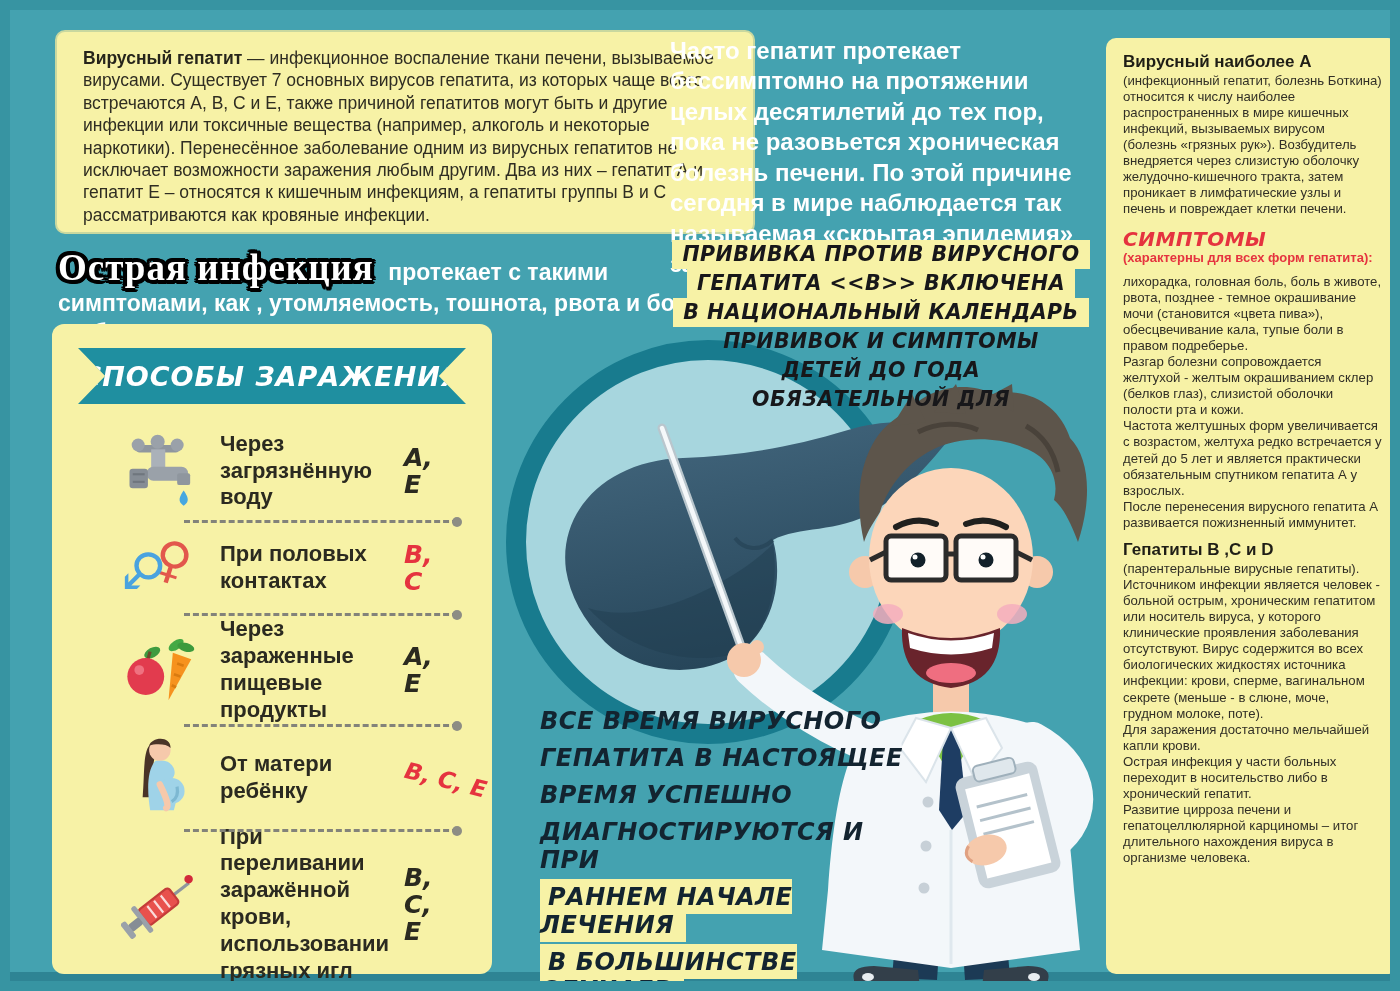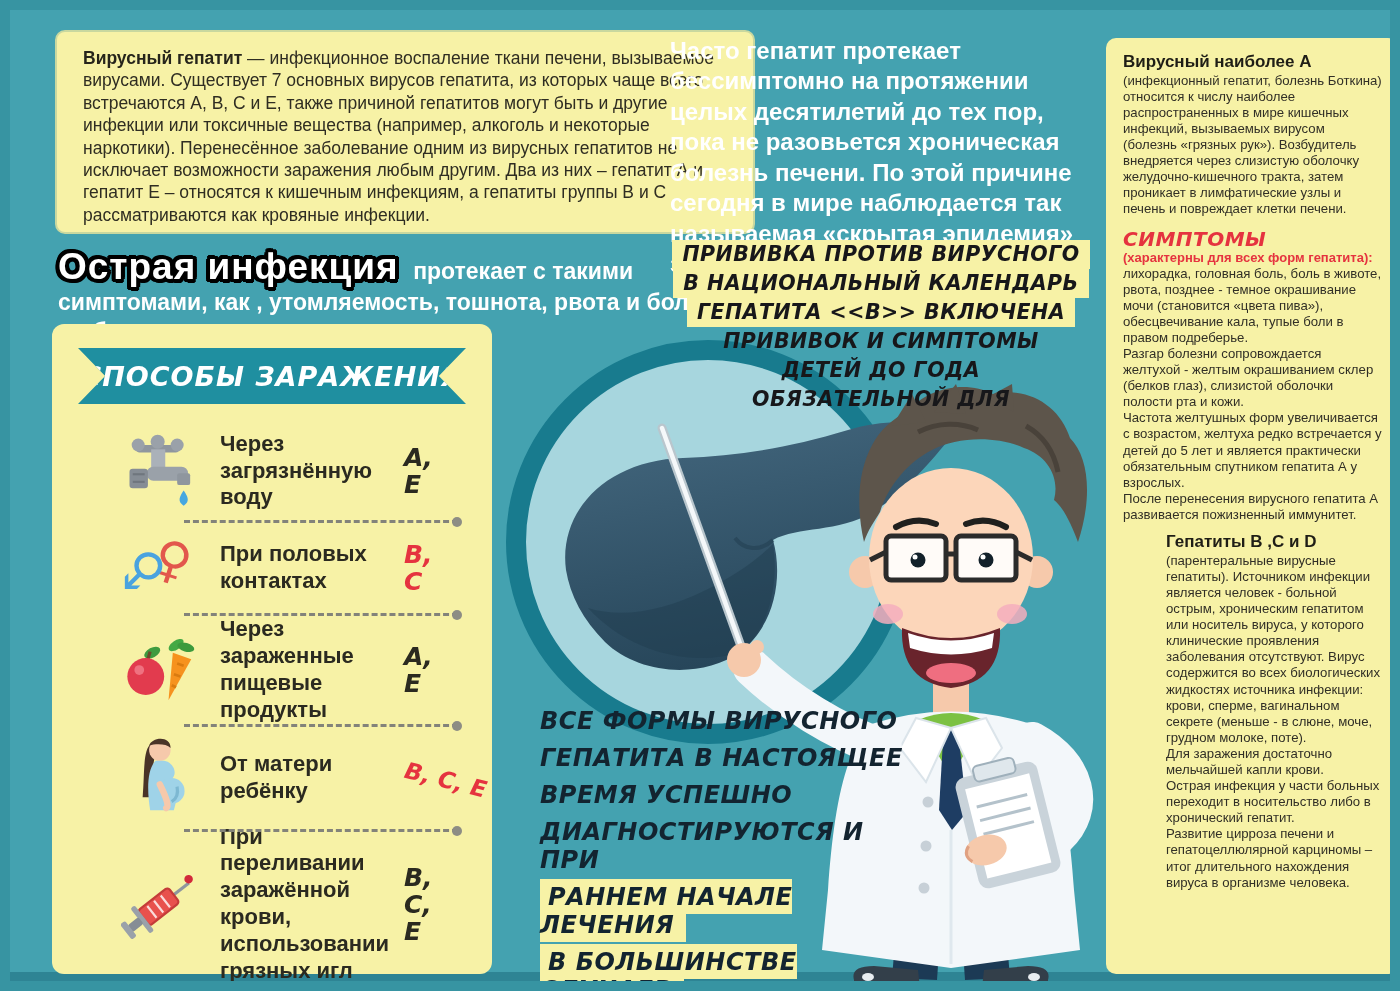--- a/index.html
+++ b/index.html
@@ -22,21 +22,21 @@
     position:absolute;left:45px;top:20px;width:700px;height:204px;
     background:var(--panel-yellow);border-radius:10px;border:2px solid #c9d89f;
     padding:15px 24px 12px 26px;z-index:2;
   }
   .intro-text{font-size:17.5px;line-height:1.28;color:var(--dark-text);font-weight:500;}
   .intro-text b{font-weight:bold;color:#26251b;}
 
   
   .acute-line{position:absolute;left:48px;top:236px;width:650px;z-index:2;color:var(--white);}
   .acute-big{
-    font-family:Liberation Sans, sans-serif;font-weight:bold;font-size:37px;
+    font-family:Liberation Serif, serif;font-weight:bold;font-size:37px;
     color:var(--white);letter-spacing:1px;margin-right:10px;
     text-shadow:-3px -3px 0 #000,3px -3px 0 #000,-3px 3px 0 #000,3px 3px 0 #000,
       -4px 0 0 #000,4px 0 0 #000,0 -4px 0 #000,0 4px 0 #000,
       -4px 2px 0 #000,4px -2px 0 #000,2px 4px 0 #000,-2px -4px 0 #000;
   }
   .acute-rest{font-size:23px;font-weight:bold;line-height:1.25;}
 
   
   .routes-panel{
     position:absolute;left:42px;top:314px;width:440px;height:650px;
@@ -97,43 +97,43 @@
     background:var(--panel-yellow);border-radius:10px;z-index:2;
     padding:14px 16px 10px 17px;color:#312f26;overflow:hidden;
   }
   .right-panel p.body{font-size:13.2px;line-height:1.22;white-space:pre-line;font-weight:500;}
   .right-panel .lead{font-size:13.2px;line-height:1.22;font-weight:500;}
   .right-panel .lead b{font-size:17px;color:#1f1e16;}
   .sym-head{
     font-family:"DejaVu Sans",sans-serif;font-style:italic;font-weight:bold;
     font-size:20px;color:var(--red-accent);margin-top:9px;letter-spacing:.5px;
   }
-  .sym-sub{font-size:13px;font-weight:bold;color:var(--red-accent);line-height:1.15;margin-bottom:0;}
-  .block-gap{margin-top:9px;margin-left:43px;}
+  .sym-sub{font-size:13px;font-weight:bold;color:var(--red-accent);line-height:1.15;margin-bottom:8px;}
+  .block-gap{margin-top:9px;}
 </style>
 </head>
 <body>
 
 <div class="poster">
 
   <section class="intro-box">
     <p class="intro-text"><b>Вирусный гепатит</b><span> — инфекционное воспаление ткани печени, вызываемое вирусами. Существует 7 основных вирусов гепатита, из которых чаще всего встречаются А, В, С и Е, также причиной гепатитов могут быть и другие инфекции или токсичные вещества (например, алкоголь и некоторые наркотики). Перенесённое заболевание одним из вирусных гепатитов не исключает возможности заражения любым другим. Два из них – гепатит А и гепатит Е – относятся к кишечным инфекциям, а гепатиты группы В и С рассматриваются как кровяные инфекции.</span></p>
   </section>
 
   <div class="acute-line">
     <span class="acute-big">Острая инфекция</span>
     <span class="acute-rest">протекает с такими симптомами, как , утомляемость, тошнота, рвота и боли в области живота.</span>
   </div>
 
   <p class="center-top">Часто гепатит протекает бессимптомно на протяжении целых десятилетий до тех пор, пока не разовьется хроническая болезнь печени. По этой причине сегодня в мире наблюдается так называемая «скрытая эпидемия» заболевания гепатитом.</p>
 
   <div class="vaccine-note">
     <div class="line hl"><span>ПРИВИВКА ПРОТИВ ВИРУСНОГО</span></div>
+    <div class="line hl"><span>ГЕПАТИТА &lt;&lt;В&gt;&gt; ВКЛЮЧЕНА</span></div>
     <div class="line hl"><span>В НАЦИОНАЛЬНЫЙ КАЛЕНДАРЬ</span></div>
-    <div class="line hl"><span>ГЕПАТИТА &lt;&lt;В&gt;&gt; ВКЛЮЧЕНА</span></div>
     <div class="line"><span>ПРИВИВОК И СИМПТОМЫ</span></div>
     <div class="line"><span>ДЕТЕЙ ДО ГОДА</span></div>
     <div class="line"><span>ОБЯЗАТЕЛЬНОЙ ДЛЯ</span></div>
   </div>
 
   <section class="routes-panel">
     <div class="ribbon">
       <span>СПОСОБЫ ЗАРАЖЕНИЯ</span>
     </div>
     <div style="height:22px"></div>
@@ -316,21 +316,21 @@
 
       <ellipse cx="400" cy="284" rx="15" ry="10" fill="#f5aebd" opacity=".85"></ellipse>
       <ellipse cx="524" cy="284" rx="15" ry="10" fill="#f5aebd" opacity=".85"></ellipse>
       <path d="M414 298 Q463 318 512 298 Q514 352 463 358 Q412 352 414 298 Z" fill="#69242c"></path>
       <path d="M420 303 Q463 318 506 303 L504 318 Q463 331 422 318 Z" fill="#ffffff"></path>
       <ellipse cx="463" cy="343" rx="25" ry="10" fill="#ef6e80"></ellipse>
     </g>
   </svg>
 
   <div class="cure-note">
-    <div class="line"><span>ВСЕ ФОРМЫ ВИРУСНОГО</span></div>
+    <div class="line"><span>ВСЕ ВРЕМЯ ВИРУСНОГО</span></div>
     <div class="line"><span>ГЕПАТИТА В НАСТОЯЩЕЕ</span></div>
     <div class="line"><span>ВРЕМЯ УСПЕШНО</span></div>
     <div class="line"><span>ДИАГНОСТИРУЮТСЯ И ПРИ</span></div>
     <div class="line hl"><span>РАННЕМ НАЧАЛЕ ЛЕЧЕНИЯ</span></div>
     <div class="line hl"><span>В БОЛЬШИНСТВЕ СЛУЧАЕВ</span></div>
 
   </div>
 
   <aside class="right-panel">
     <p class="lead"><b>Вирусный наиболее А </b><span>(инфекционный гепатит, болезнь Боткина) относится к числу наиболее распространенных в мире кишечных инфекций, вызываемых вирусом (болезнь «грязных рук»). Возбудитель внедряется через слизистую оболочку желудочно-кишечного тракта, затем проникает в лимфатические узлы и печень и повреждает клетки печени.</span></p>

